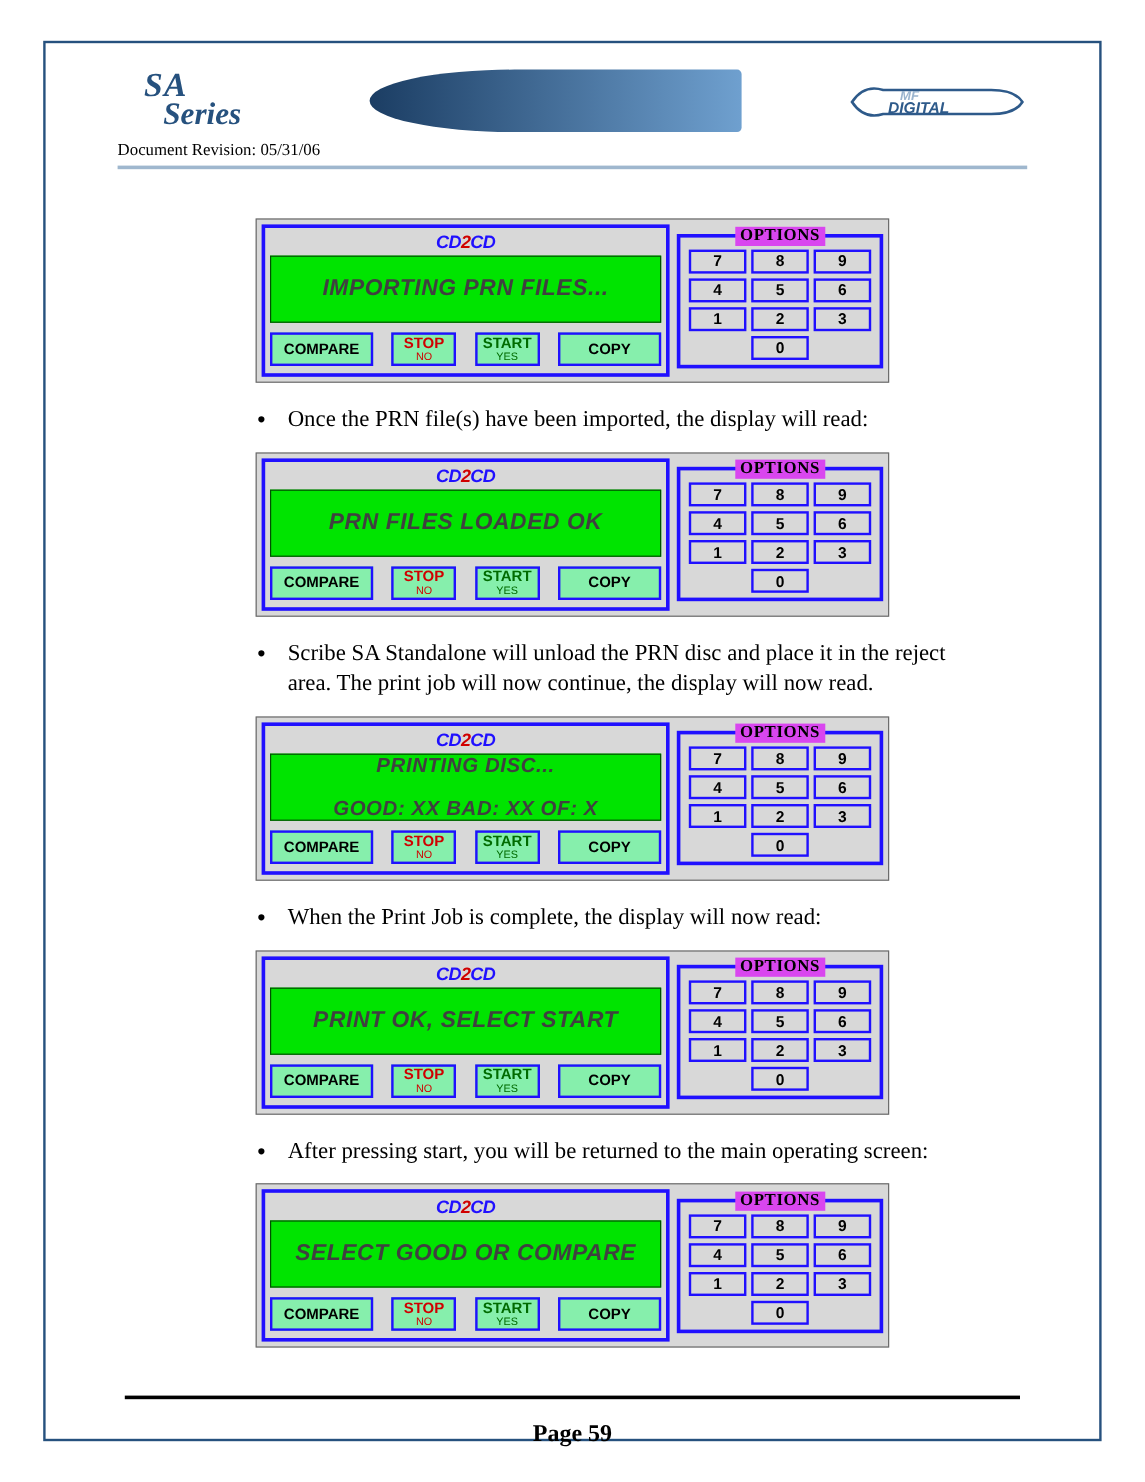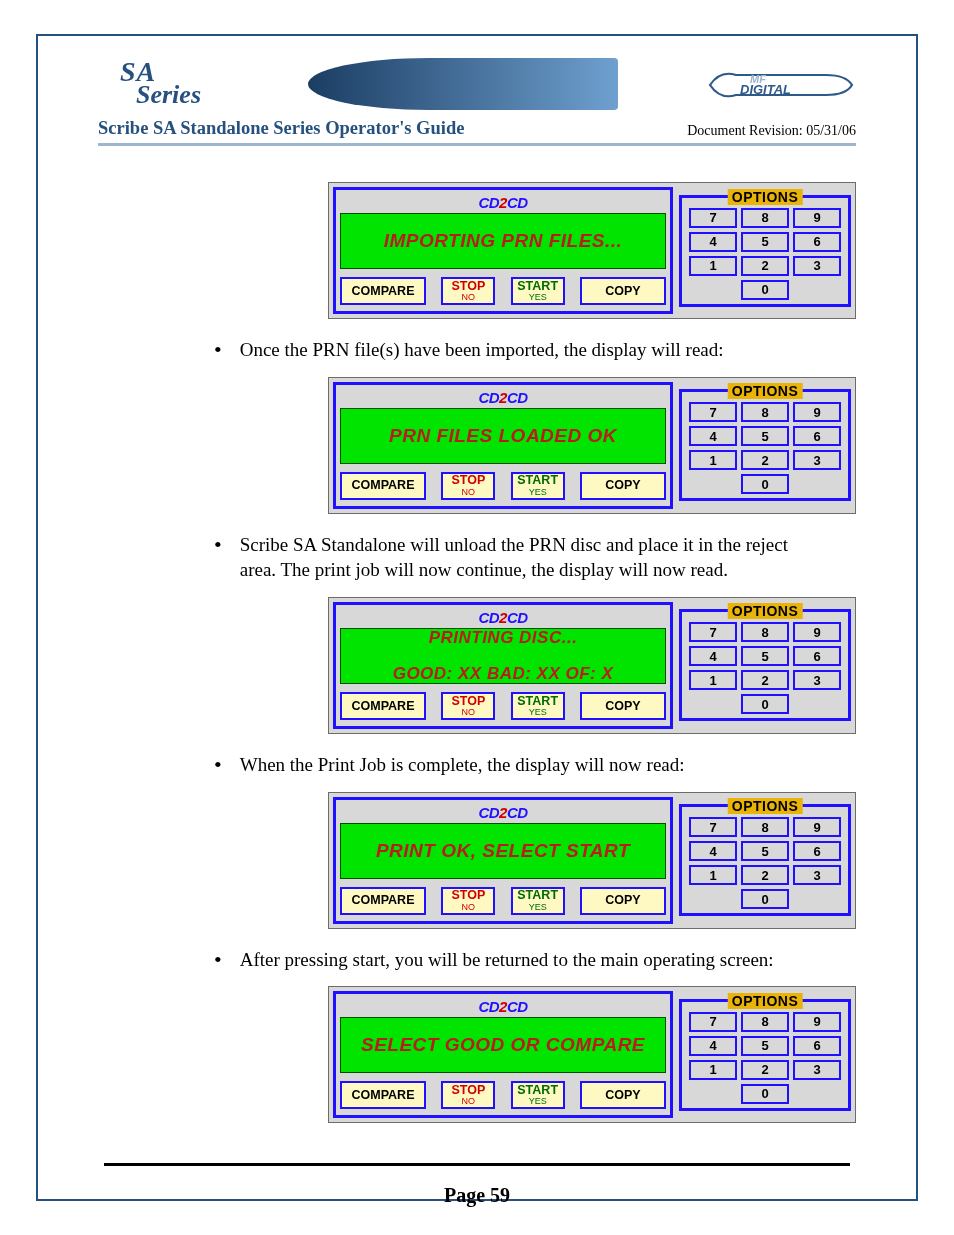--- a/index.html
+++ b/index.html
@@ -51,21 +51,21 @@
   .body-area { margin-top: 36px; }
   .para-block { margin-left: 116px; margin-bottom: 14px; }
   .bul {
     display: flex; align-items: flex-start;
     font-size: 19px; line-height: 1.35; color: #000;
     max-width: 610px;
   }
   .bul .dot { margin-right: 18px; font-size: 22px; line-height: 1; position: relative; top:2px; }
 
   
-  .panel-wrap { display: flex; justify-content: flex-end; margin: 4px 0 18px 0; }
+  .panel-wrap { display: flex; justify-content: center; margin: 4px 0 18px 0; }
   .panel {
     display: flex; align-items: center; justify-content: center;
     background: #d8d8d8; border: 1px solid #6c6c6c; padding: 4px;
     gap: 6px;
   }
   .left-module {
     width: 340px; border: 3px solid #2010ff; background: #d8d8d8;
     display: flex; flex-direction: column; align-items: stretch;
     padding: 4px 4px 6px 4px;
   }
@@ -75,49 +75,49 @@
     margin-bottom: 2px;
   }
   .cd2cd .c { color: #2010ff; }
   .cd2cd .two { color: #d00000; }
   .lcd {
     background: #00e400; border: 1px solid #005000;
     height: 56px; display: flex; flex-direction: column;
     align-items: center; justify-content: center;
     font-family: Arial, Helvetica, sans-serif;
     font-weight: 900; font-style: italic;
-    color: #b91c1c; font-size: 19px; letter-spacing: 0.5px;
+    color: #404040; font-size: 19px; letter-spacing: 0.5px;
     text-align: center; line-height: 1.15;
   }
   .lcd.two-line { font-size: 17px; gap: 16px; }
   .btn-row {
     display: flex; justify-content: space-between; align-items: center;
     margin-top: 8px; gap: 6px;
   }
   .hw-btn {
-    border: 2px solid #2010ff; background: #fef9c3;
+    border: 2px solid #2010ff; background: #86efac;
     font-family: Arial, sans-serif; font-weight: 900; font-size: 12.5px;
     color: #000; text-align: center;
     display: flex; flex-direction: column; justify-content: center;
     align-items: center; line-height: 1.0;
     height: 28px;
   }
   .hw-btn.wide { width: 86px; }
   .hw-btn.mid { width: 54px; color: #d00000; }
   .hw-btn.mid .sub { font-size: 9px; font-weight: 400; margin-top: 1px; }
   .hw-btn.mid.green { color: #006b00; }
 
   .right-module {
     width: 172px; border: 3px solid #2010ff; background: #d8d8d8;
     padding: 4px; position: relative;
   }
   .opt-label {
     position: absolute; top: -9px; left: 50%; transform: translateX(-50%);
-    background: #eab308; padding: 0 4px;
-    font-family: Liberation Sans, sans-serif; font-weight: 900; font-size: 14px;
+    background: #d946ef; padding: 0 4px;
+    font-family: Liberation Serif, serif; font-weight: 900; font-size: 14px;
     letter-spacing: 0.5px;
   }
   .keypad { display: flex; flex-direction: column; gap: 4px; margin-top: 6px; }
   .krow { display: flex; gap: 4px; justify-content: center; }
   .key {
     width: 48px; height: 20px; border: 2px solid #2010ff; background: #d8d8d8;
     font-family: Arial, sans-serif; font-weight: 900; font-size: 13px;
     display: flex; align-items: center; justify-content: center;
   }
   .key.zero { width: 48px; }
@@ -146,21 +146,20 @@
         <div class="swoosh"></div>
         <div class="mf-logo">
           <svg viewBox="0 0 150 38">
             <path d="M4 19 Q 14 4 30 9 L 120 9 Q 140 9 146 19 Q 140 29 120 29 L 30 29 Q 14 34 4 19 Z" fill="none" stroke="#2e5a8a" stroke-width="2.2"></path>
             <text x="44" y="17" font-family="Arial" font-size="11" font-weight="900" font-style="italic" fill="#9bb5cf">MF</text>
             <text x="34" y="28" font-family="Arial" font-size="13" font-weight="900" font-style="italic" fill="#2e5a8a">DIGITAL</text>
           </svg>
         </div>
       </div>
       <div class="header-bar">
-        <div class="doc-title">Scribe SA Standalone Series Operator's Guide</div>
         <div class="doc-rev">Document Revision: 05/31/06</div>
       </div>
     </div>
 
     <div class="body-area">
 
       <div class="panel-wrap">
           <div class="panel">
             <div class="left-module">
               <div class="cd2cd"><span class="c">CD</span><span class="two">2</span><span class="c">CD</span></div>

